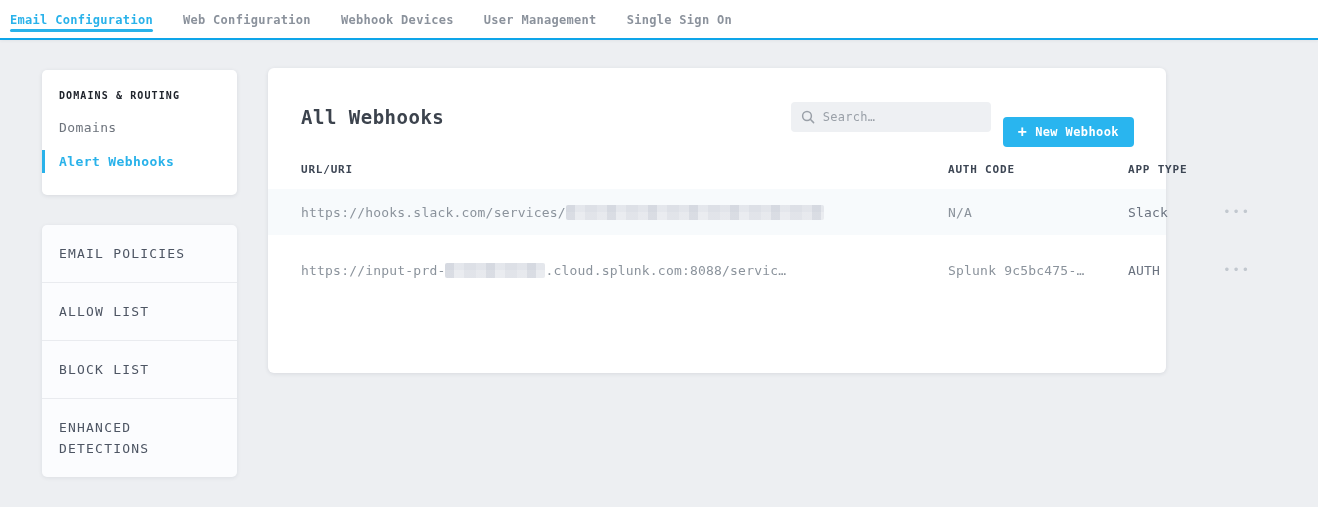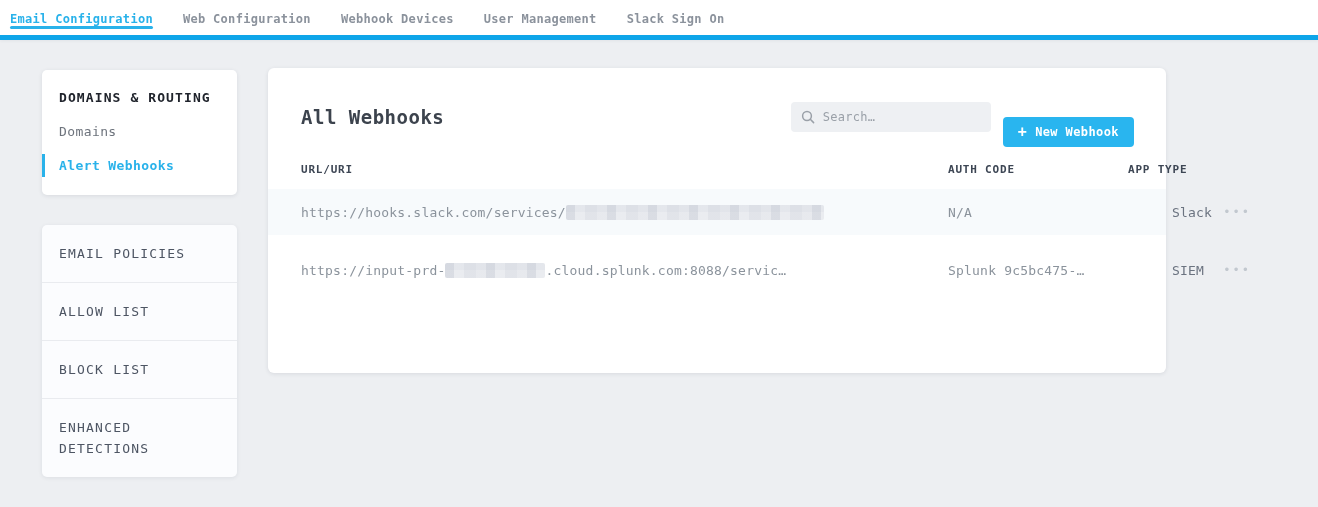--- a/index.html
+++ b/index.html
@@ -11,21 +11,21 @@
   body{
     font-family:"DejaVu Sans Mono","Liberation Mono",monospace;
     background:#edeff2;
     position:relative;
     overflow:hidden;
   }
   
   .topnav{
     position:absolute;left:0;top:0;width:1318px;height:40px;
     background:#ffffff;
-    border-bottom:5px solid #0ea5e9;
+    border-bottom:2px solid #0ea5e9;
     box-shadow:0 1px 3px rgba(40,50,70,.06);
     display:flex;align-items:stretch;
     padding-left:10px;
     z-index:5;
   }
   .tab{
     position:relative;
     display:flex;align-items:center;
     margin-right:30px;
     font-size:12px;font-weight:700;
@@ -39,21 +39,21 @@
     content:"";position:absolute;left:0;right:0;bottom:6px;height:3px;
     background:var(--accent);border-radius:2px;
   }
   
   .card{
     position:absolute;background:#ffffff;border-radius:5px;
     box-shadow:0 1px 4px rgba(30,40,60,.10);
   }
   .routing-card{left:42px;top:70px;width:195px;height:125px;padding-top:20px;}
   .routing-heading{
-    padding:0 17px;font-size:13px;font-weight:700;color:#20242c;
+    padding:0 17px;font-size:10px;font-weight:700;color:#20242c;
     letter-spacing:1.1px;white-space:nowrap;
   }
   .routing-item{
     position:relative;display:block;margin-top:19px;padding-left:17px;
     font-size:13px;color:#6d737c;letter-spacing:.4px;cursor:pointer;
     white-space:nowrap;
   }
   .routing-item.active{color:var(--accent);font-weight:700;}
   .routing-item.active::before{
     content:"";position:absolute;left:0;top:-4px;bottom:-4px;width:3px;
@@ -106,42 +106,42 @@
   .tbody{margin-top:13px;}
   .trow{
     display:grid;grid-template-columns:647px 180px 79px 44px;
     align-items:center;
     padding:0 32px 0 33px;height:46px;
     font-size:13px;color:#8b939c;letter-spacing:.2px;
   }
   .trow.tinted{background:#f7fafc;}
   .trow + .trow{margin-top:12px;}
   .cell-url{white-space:nowrap;overflow:hidden;}
-  .cell-app{color:#6b7380;margin-left:44px;}
+  .cell-app{color:#6b7380;}
   .redacted{
     display:inline-block;height:15px;vertical-align:-3px;border-radius:2px;
     background-image:
       repeating-linear-gradient(90deg, rgba(205,209,218,.55) 0 9px, rgba(236,238,242,.35) 9px 19px, rgba(218,221,228,.5) 19px 31px, rgba(229,231,236,.4) 31px 41px),
       repeating-linear-gradient(0deg, #e9ebef 0 8px, #e0e3e9 8px 15px);
   }
   .dots-icon{
     color:#c2c8cf;font-size:12px;letter-spacing:2px;cursor:pointer;
     justify-self:end;user-select:none;
   }
   .dots-icon::before{content:"•••";}
 </style>
 </head>
 <body>
 
 <nav class="topnav">
   <div class="tab active">Email Configuration</div>
   <div class="tab">Web Configuration</div>
   <div class="tab">Webhook Devices</div>
   <div class="tab">User Management</div>
-  <div class="tab">Slack Sign On</div>
+  <div class="tab">Single Sign On</div>
 </nav>
 
 <aside class="card routing-card">
   <div class="routing-heading">DOMAINS &amp; ROUTING</div>
   <div class="routing-item">Domains</div>
   <div class="routing-item active">Alert Webhooks</div>
 </aside>
 
 <aside class="card sections-card">
   <div class="section-item">EMAIL POLICIES</div>
@@ -178,19 +178,19 @@
       <div class="trow tinted">
         <div class="cell-url"><span>https://hooks.slack.com/services/</span><span class="redacted" style="width:258px;"></span><span></span></div>
         <div class="cell-auth">N/A</div>
         <div class="cell-app">Slack</div>
         <div class="dots-icon"></div>
       </div>
 
       <div class="trow">
         <div class="cell-url"><span>https://input-prd-</span><span class="redacted" style="width:100px;"></span><span>.cloud.splunk.com:8088/servic…</span></div>
         <div class="cell-auth">Splunk 9c5bc475-…</div>
-        <div class="cell-app">SIEM</div>
+        <div class="cell-app">AUTH</div>
         <div class="dots-icon"></div>
       </div>
 
     </div>
   </div>
 </main>
 
 </body></html>

